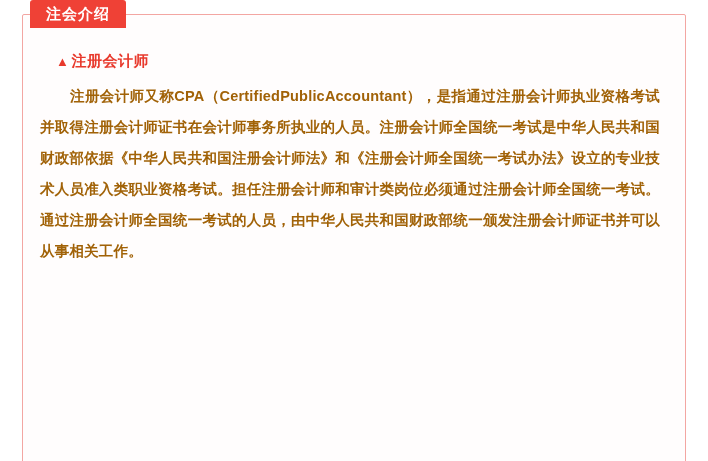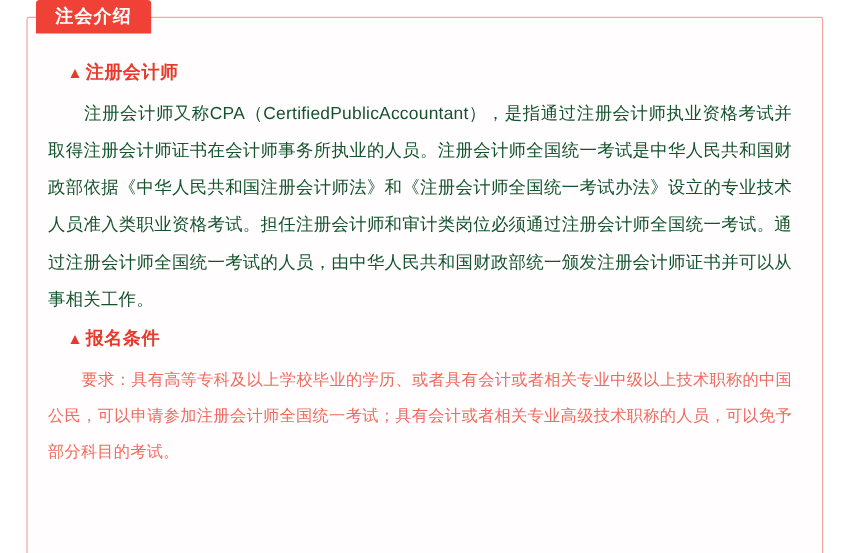--- a/index.html
+++ b/index.html
@@ -60,23 +60,23 @@
     font-weight: bold;
     margin: 0 0 8px 16px;
     letter-spacing: 0.5px;
     line-height: 22px;
   }
   .heading .tri {
     font-size: 13px;
     margin-right: 2px;
   }
   .para-strong {
-    color: #14532d;
+    color: #a16207;
     font-size: 14.5px;
-    font-weight: normal;
+    font-weight: bold;
     line-height: 31px;
     margin: 0 0 6px 0;
     text-indent: 30px;
     text-align: justify;
     letter-spacing: 0.2px;
   }
   .para {
     color: #f06a5f;
     font-size: 13.5px;
     line-height: 30px;
@@ -99,21 +99,15 @@
   <div class="content">
 
     <div class="block">
       <div class="heading">
         <span class="tri">▲</span><span>注册会计师</span>
       </div>
       <p class="para-strong">注册会计师又称CPA（CertifiedPublicAccountant），是指通过注册会计师执业资格考试并取得注册会计师证书在会计师事务所执业的人员。注册会计师全国统一考试是中华人民共和国财政部依据《中华人民共和国注册会计师法》和《注册会计师全国统一考试办法》设立的专业技术人员准入类职业资格考试。担任注册会计师和审计类岗位必须通过注册会计师全国统一考试。通过注册会计师全国统一考试的人员，由中华人民共和国财政部统一颁发注册会计师证书并可以从事相关工作。</p>
     </div>
 
 
-    <div class="block">
-      <div class="heading">
-        <span class="tri">▲</span><span>报名条件</span>
-      </div>
-      <p class="para">要求：具有高等专科及以上学校毕业的学历、或者具有会计或者相关专业中级以上技术职称的中国公民，可以申请参加注册会计师全国统一考试；具有会计或者相关专业高级技术职称的人员，可以免予部分科目的考试。</p>
-    </div>
 
   </div>
 </div>
 
 </body></html>

